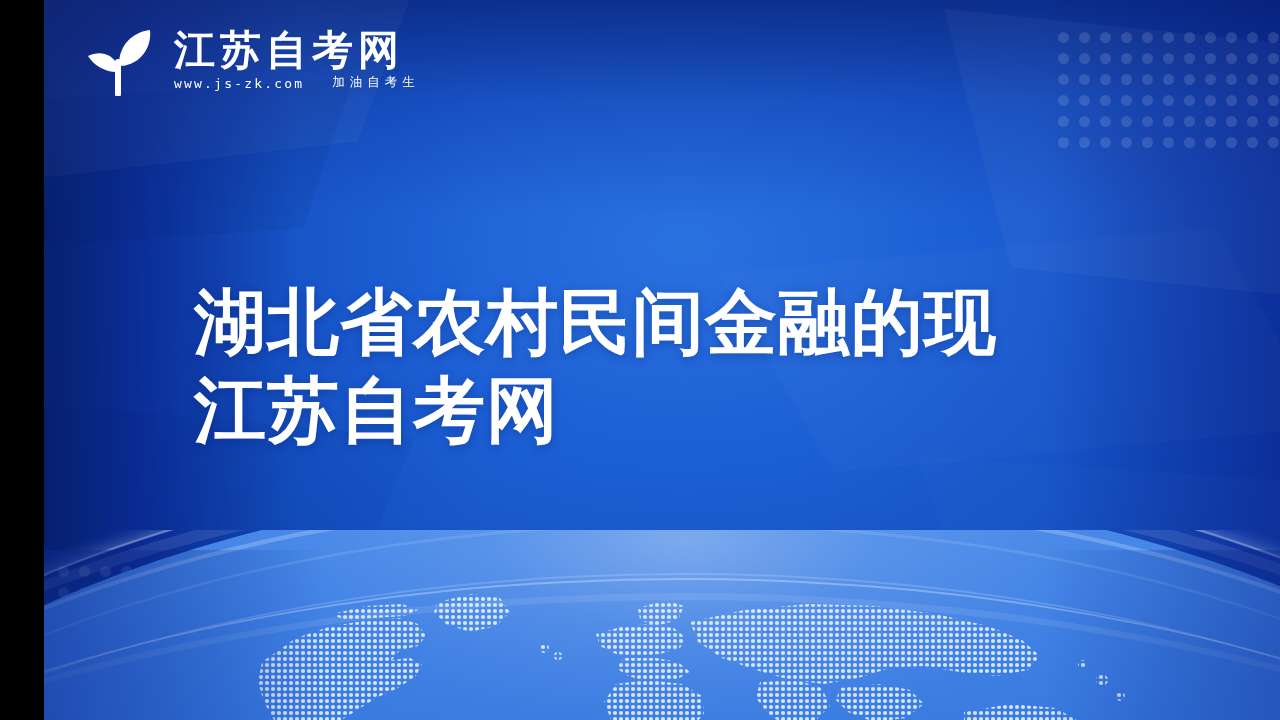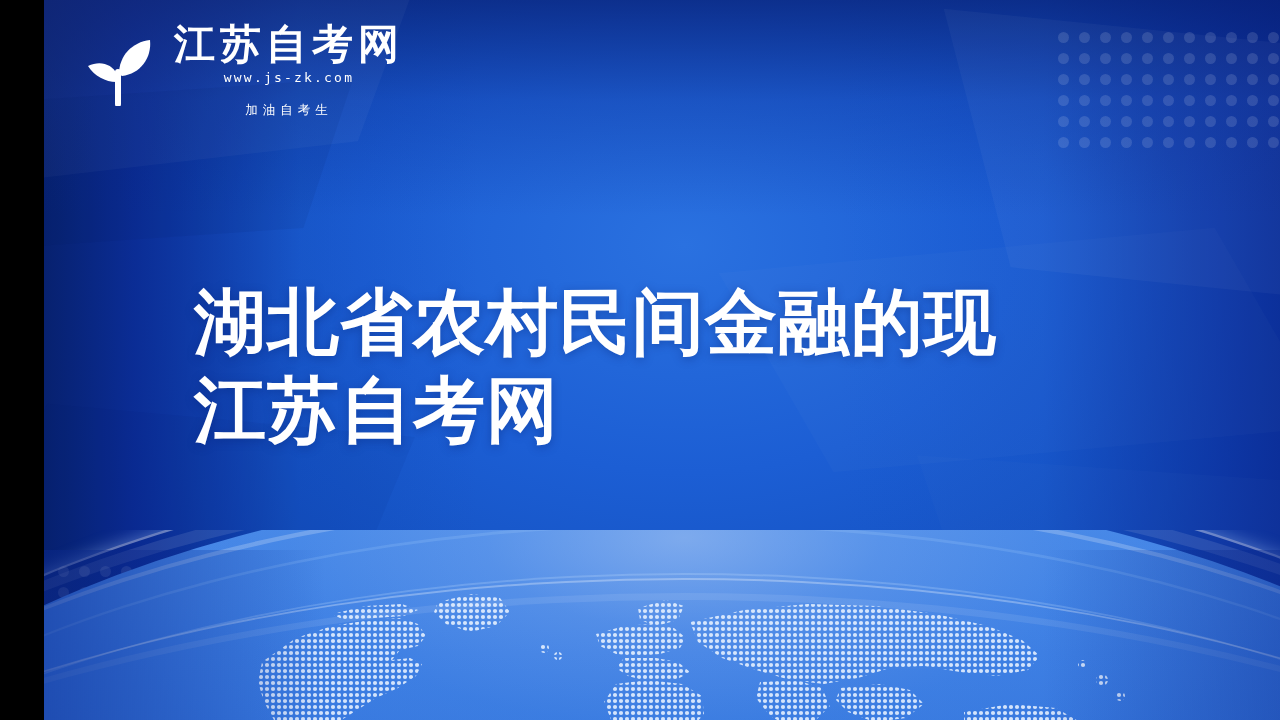--- a/index.html
+++ b/index.html
@@ -163,33 +163,32 @@
     font-family: "DejaVu Sans", "Liberation Sans", sans-serif;
     font-size: 41px;
     font-weight: 700;
     color: #ffffff;
     letter-spacing: 5px;
     line-height: 1;
   }
   .logo-sub {
     display: flex;
     align-items: center;
-    gap: 20px;
+    gap: 28px;
     line-height: 1;
-    flex-direction: column;
   }
   .logo-url {
     font-family: "DejaVu Sans Mono", "Liberation Mono", monospace;
     font-size: 13px;
     font-weight: 400;
     color: #ffffff;
     letter-spacing: 2.2px;
   }
   .logo-slogan {
-    font-family: Liberation Serif, serif;
+    font-family: Liberation Mono, monospace;
     font-size: 12.5px;
     color: #ffffff;
     letter-spacing: 5px;
     text-align: right;
   }
 
   
   .title-block {
     position: absolute;
     left: 0;

